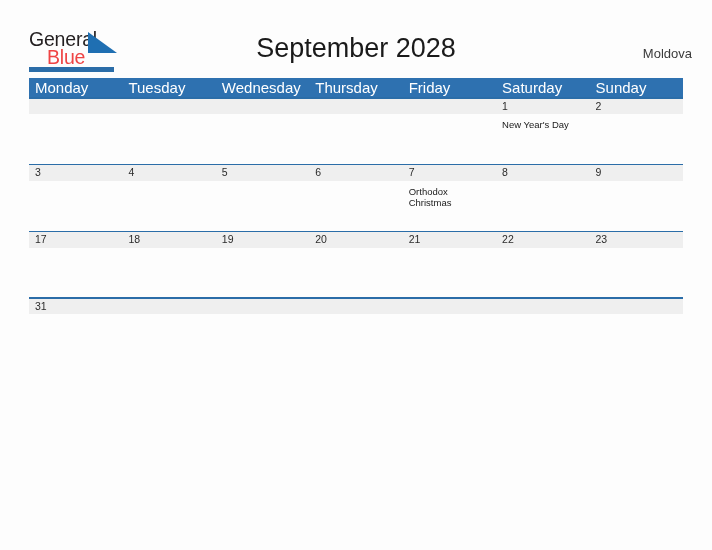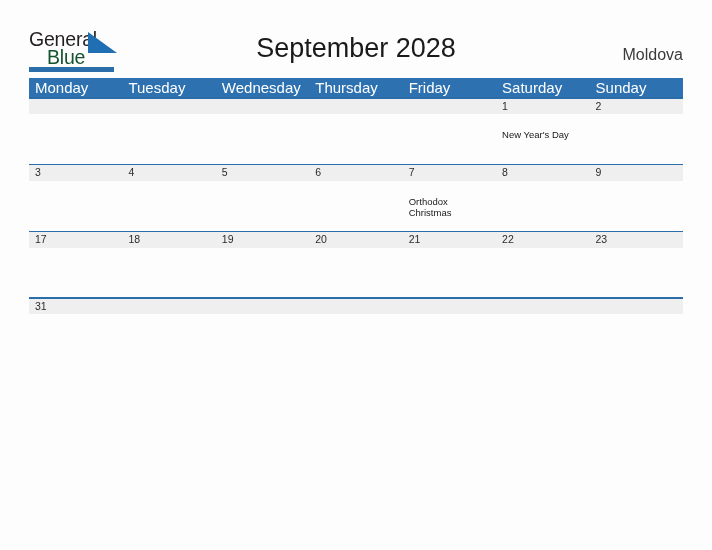--- a/index.html
+++ b/index.html
@@ -40,21 +40,21 @@
     font-size: 19.5px;
     color: #231f20;
     letter-spacing: -0.2px;
     line-height: 22px;
     white-space: nowrap;
   }
   .logo-blue {
     position: absolute;
     left: 18px; top: 18px;
     font-size: 19.5px;
-    color: #14532d;
+    color: #ef4444;
     letter-spacing: -0.2px;
     line-height: 22px;
     white-space: nowrap;
   }
   .logo-flag {
     position: absolute;
     left: 59px;
     top: 4px;
     width: 30px;
     height: 22px;
@@ -74,23 +74,23 @@
     width: 712px;
     text-align: center;
     font-size: 27px;
     color: #1a1a1a;
     font-weight: normal;
     letter-spacing: 0px;
   }
 
   .country {
     position: absolute;
-    right: 29px;
+    right: 20px;
     top: 46px;
-    font-size: 16px;
+    font-size: 13px;
     color: #3a3a3a;
     white-space: nowrap;
   }
 
   
   .calendar {
     position: absolute;
     left: 29px;
     top: 78px;
     width: 654px;
@@ -143,21 +143,21 @@
   .num-cell {
     flex: 1 1 0;
     font-size: 10.5px;
     line-height: 15.5px;
     color: #2b2b2b;
     padding-left: 6px;
     white-space: nowrap;
   }
   .body-cell {
     flex: 1 1 0;
-    padding: 15px 8px 0 6px;
+    padding: 5px 8px 0 6px;
   }
   .event {
     font-size: 9.5px;
     line-height: 11.5px;
     color: #1a1a1a;
     word-wrap: break-word;
   }
   .event-narrow { max-width: 56px; }
 </style>
 </head>

